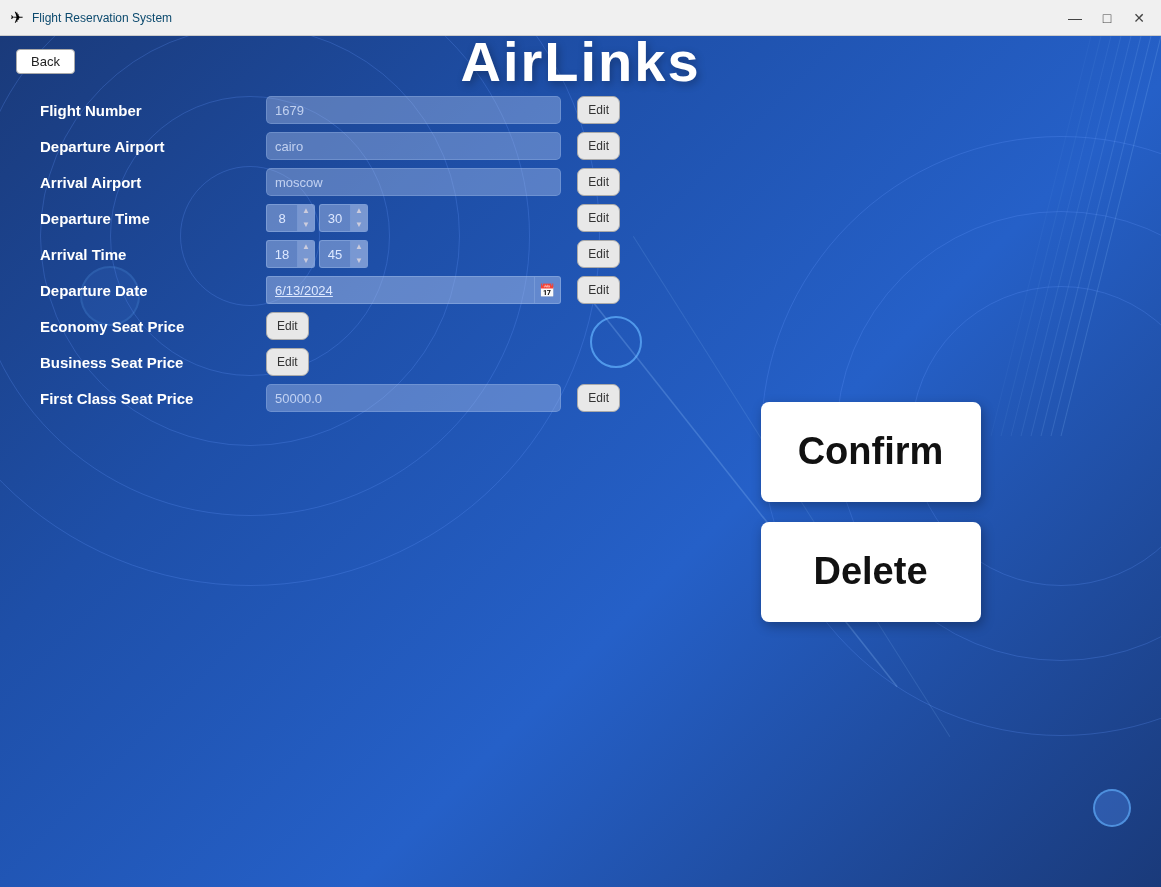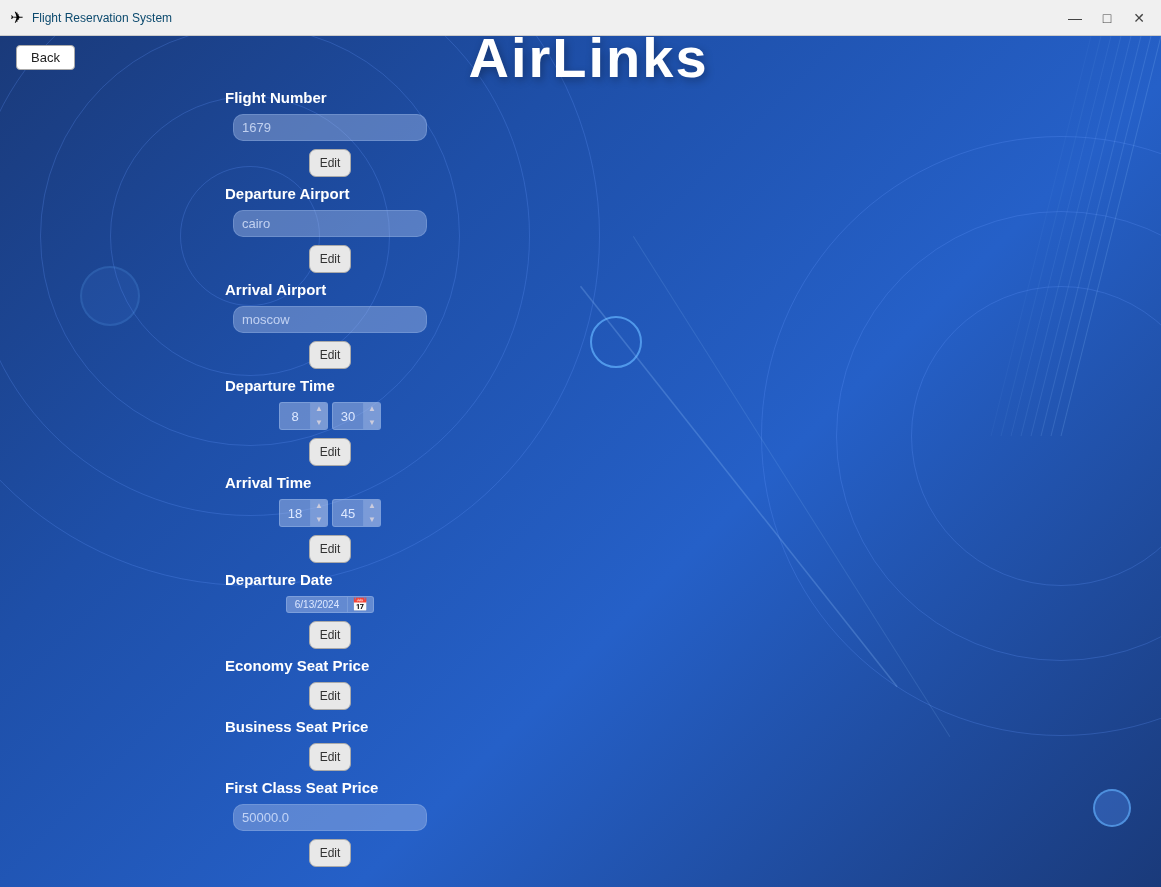--- a/index.html
+++ b/index.html
@@ -118,21 +118,20 @@
     
     .app-title {
       position: absolute;
       left: 50%;
       transform: translateX(-50%);
       font-size: 56px;
       font-weight: 900;
       color: white;
       letter-spacing: 2px;
       text-shadow: 2px 3px 8px rgba(0,0,0,0.3);
-      margin-left: 8px;
     }
 
     
     .content-area {
       flex: 1;
       display: flex;
       position: relative;
       z-index: 10;
       padding: 10px 40px 20px 40px;
     }
@@ -142,37 +141,36 @@
       width: 580px;
       flex-shrink: 0;
       display: flex;
       flex-direction: column;
       gap: 8px;
     }
 
     .form-row {
       display: flex;
       align-items: center;
-      gap: 8px;
-      flex-direction: column;
+      gap: 16px;
     }
 
     .form-label {
       width: 210px;
       font-size: 15px;
       font-weight: 700;
       color: white;
       flex-shrink: 0;
     }
 
     .form-input {
       flex: 1;
       background: rgba(180, 200, 240, 0.45);
       border: 1px solid rgba(150,180,230,0.5);
-      border-radius: 10px;
+      border-radius: 5px;
       padding: 5px 8px;
       font-size: 13px;
       color: #dde8ff;
       outline: none;
       height: 28px;
     }
 
     .form-input:disabled {
       opacity: 0.85;
       cursor: default;
@@ -238,22 +236,23 @@
       display: flex;
       align-items: center;
       background: rgba(180, 200, 240, 0.45);
       border: 1px solid rgba(150,180,230,0.5);
       border-radius: 3px;
       height: 28px;
     }
     .date-val {
       flex: 1;
       padding: 0 8px;
-      font-size: 10px;
+      font-size: 13px;
       color: #dde8ff;
+      text-decoration: underline;
     }
     .calendar-icon-btn {
       width: 26px;
       height: 100%;
       display: flex;
       align-items: center;
       justify-content: center;
       cursor: pointer;
       border-left: 1px solid rgba(150,180,230,0.4);
       color: #aac;
@@ -416,16 +415,20 @@
             <span class="form-label">Business Seat Price</span>
             <button class="edit-btn">Edit</button>
           </div>
           <div class="form-row">
             <span class="form-label">First Class Seat Price</span>
             <input type="text" class="form-input" disabled="" value="50000.0" style="">
             <button class="edit-btn">Edit</button>
           </div>
         </div>
 
+      <div class="action-section">
+        <button class="action-btn">Confirm</button>
+        <button class="action-btn">Delete</button>
+      </div>
 
     </div>
   </div>
 </div>
 
 </body></html>

